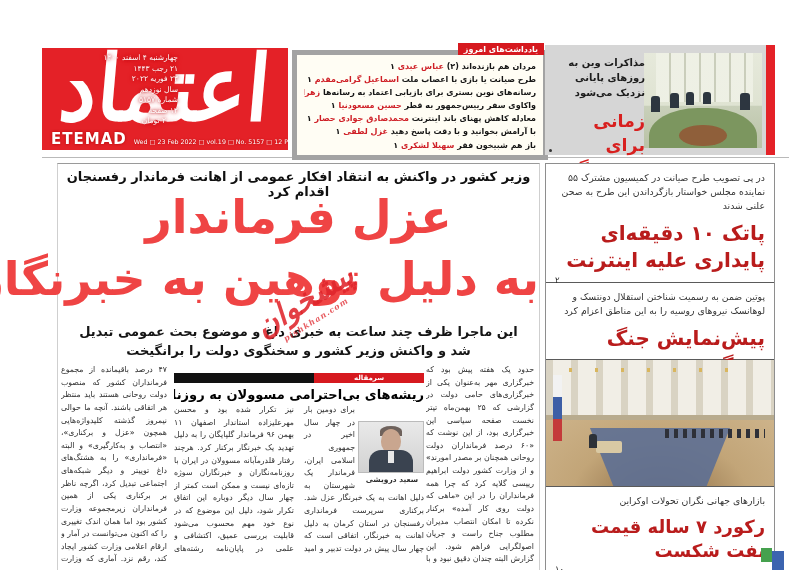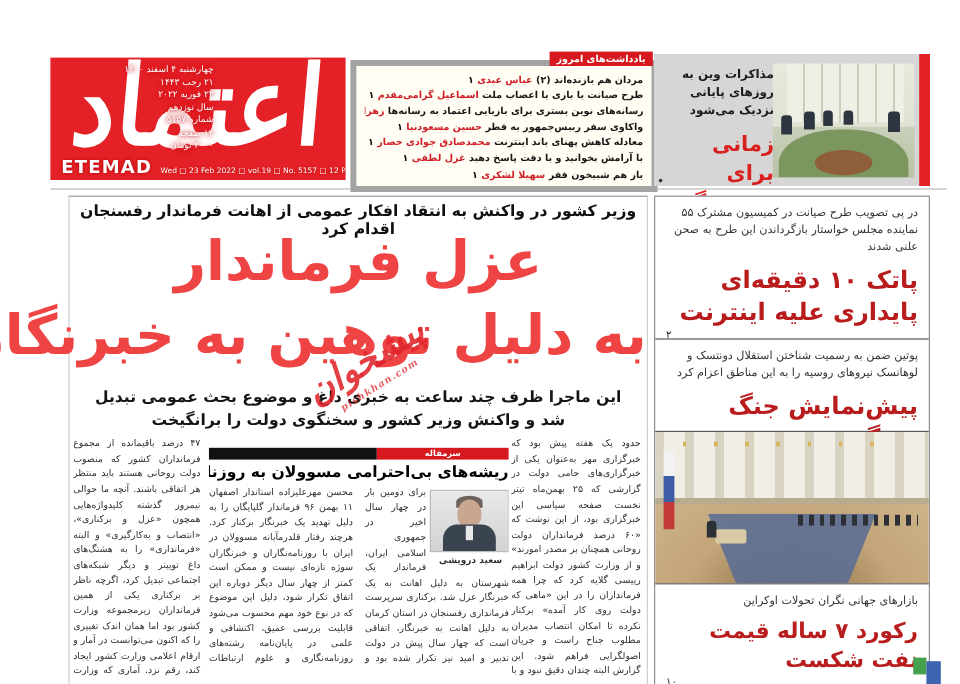--- a/index.html
+++ b/index.html
@@ -65,21 +65,21 @@
   .colD{position:absolute;left:0;top:0;width:106px;height:100%;}
 
   
   .editorial{position:absolute;left:113px;top:9px;width:250px;bottom:0;overflow:hidden;}
   .ed-bar{display:flex;height:10px;}
   .ed-bar-black{flex:1;background:#111;}
   .ed-bar-red{width:44%;background:#d6191f;color:#fff;font-size:7px;line-height:10px;text-align:center;font-weight:bold;}
   .ed-headline{direction:rtl;text-align:right;font-size:13px;font-weight:900;margin:4px 0 2px;color:#000;white-space:nowrap;overflow:hidden;}
   .ed-cols{direction:rtl;column-count:2;column-gap:10px;height:152px;overflow:hidden;}
   .ed-cols p{margin:0 0 6px;}
-  .portrait-wrap{float:right;width:64px;margin:4px 0 3px 5px;}
+  .portrait-wrap{float:right;width:64px;margin:17px 0 3px 5px;}
   .portrait{width:64px;height:50px;position:relative;background:linear-gradient(180deg,#e9e9e9,#d2d2d2);overflow:hidden;border:1px solid #bbb;}
   .pt-head{position:absolute;left:22px;top:7px;width:20px;height:24px;background:#c9a68f;border-radius:50% 50% 46% 46%;}
   .pt-hair{position:absolute;left:21px;top:4px;width:22px;height:10px;background:#6e625c;border-radius:50% 50% 0 0;}
   .pt-suit{position:absolute;left:10px;top:28px;width:44px;height:22px;background:#3a4350;border-radius:12px 12px 0 0;}
   .pt-shirt{position:absolute;left:29px;top:29px;width:6px;height:12px;background:#e8e8e8;}
   .pt-caption{font-size:7.5px;font-weight:900;text-align:center;direction:rtl;margin-top:1px;}
 
   
   .watermark{left:252px;top:282px;transform:rotate(-32deg);color:rgba(223,36,43,.88);
              font-size:30px;font-weight:900;font-style:italic;z-index:5;pointer-events:none;

